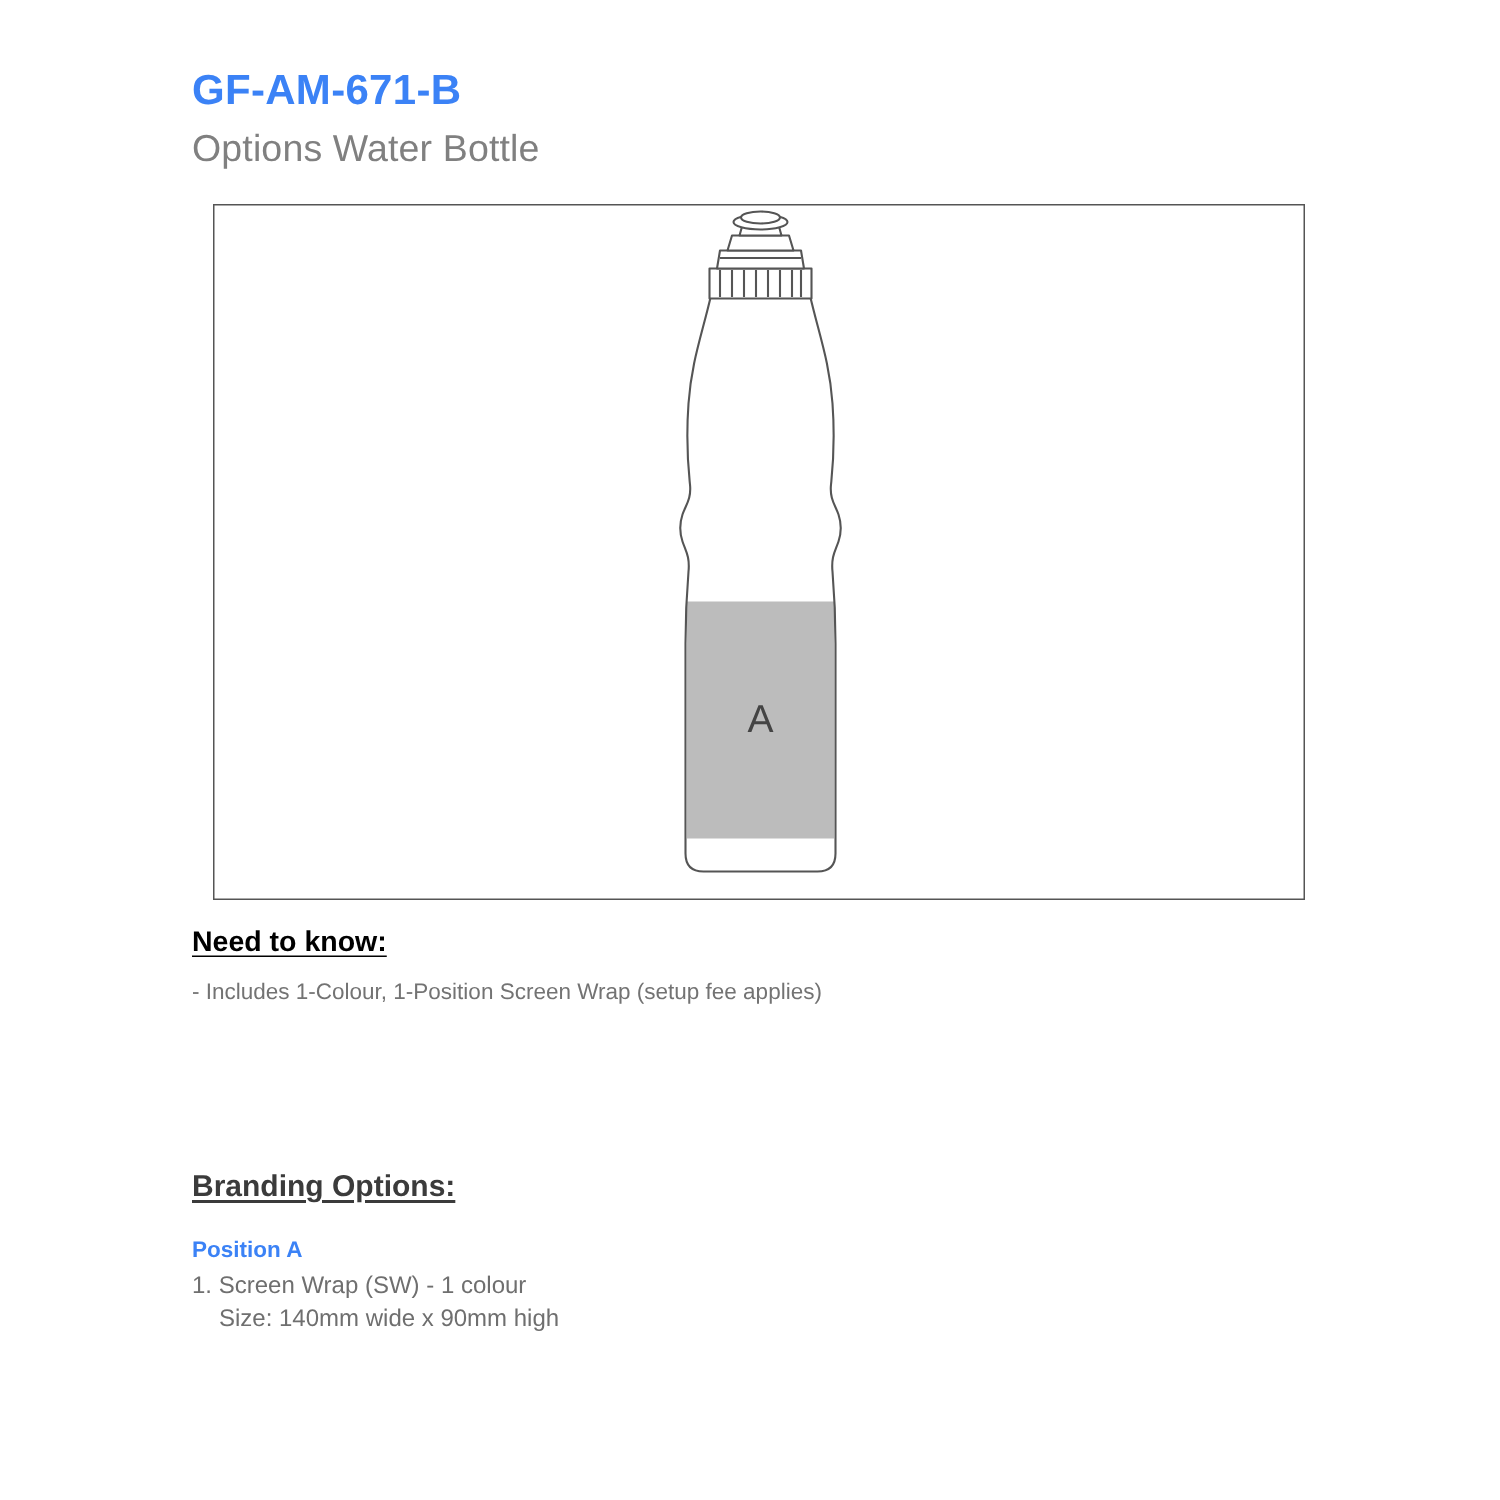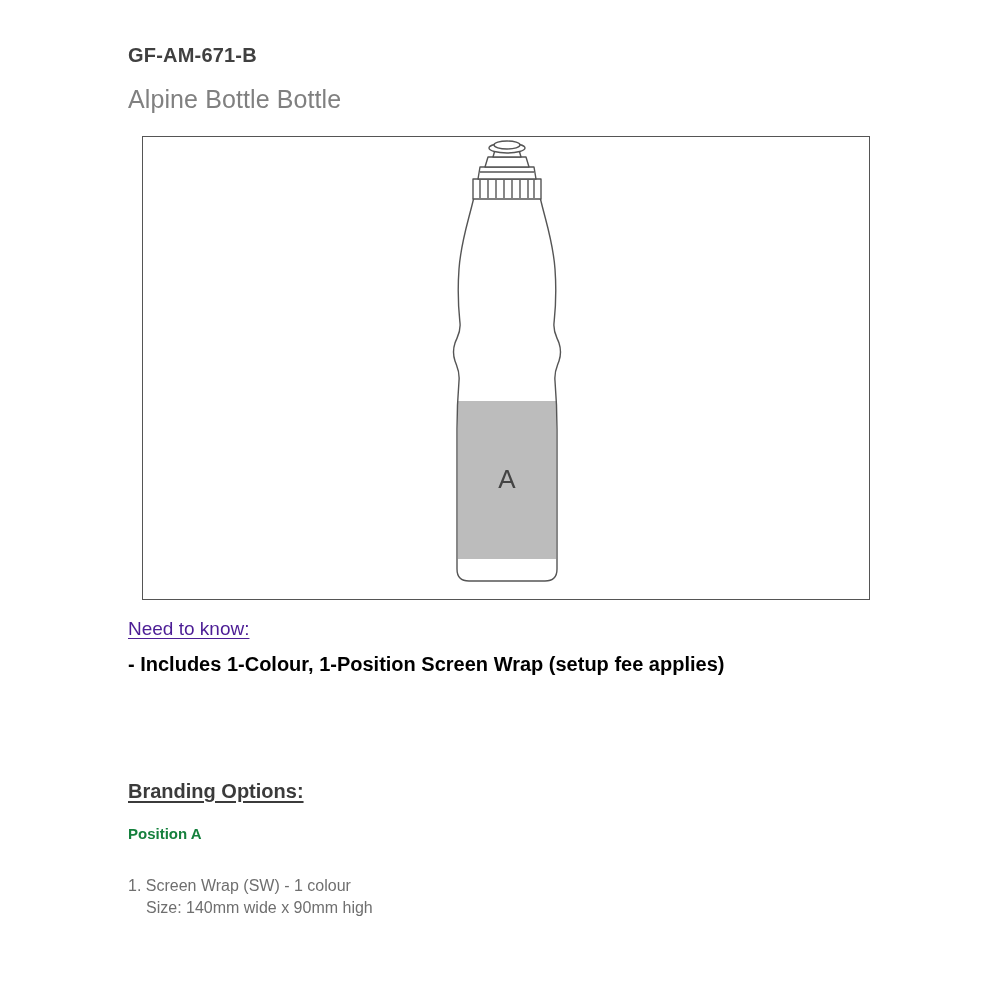--- a/index.html
+++ b/index.html
@@ -18,23 +18,23 @@
     position: absolute;
     left: 0; top: 0;
     width: 1000px;
     height: 1000px;
     overflow: hidden;
   }
   .sku {
     position: absolute;
     left: 128px;
     top: 44px;
-    font-size: 20px;
+    font-size: 28px;
     font-weight: bold;
-    color: #404040;
+    color: #3b82f6;
     letter-spacing: 0.2px;
   }
   .product-name {
     position: absolute;
     left: 128px;
     top: 85px;
     font-size: 25px;
     font-weight: normal;
     color: #808080;
     letter-spacing: 0.1px;
@@ -53,71 +53,70 @@
     position: absolute;
     left: 0; top: 0;
     width: 100%;
     height: 100%;
   }
   .need-heading {
     position: absolute;
     left: 128px;
     top: 618px;
     font-size: 19px;
-    font-weight: normal;
-    color: #4c1d95;
+    font-weight: bold;
+    color: #000000;
     text-decoration: underline;
     text-underline-offset: 3px;
   }
   .need-line {
     position: absolute;
     left: 128px;
     top: 653px;
-    font-size: 20px;
-    color: #000000;
-    font-weight: bold;
+    font-size: 15px;
+    color: #737373;
   }
   .branding-heading {
     position: absolute;
     left: 128px;
     top: 780px;
     font-size: 20px;
     font-weight: bold;
     color: #3b3b3b;
     text-decoration: underline;
     text-underline-offset: 3px;
     text-align: center;
   }
   .position-label {
     position: absolute;
     left: 128px;
     top: 825px;
     font-size: 15px;
     font-weight: bold;
-    color: #15803d;
+    color: #3b82f6;
   }
   .opt {
     position: absolute;
     left: 128px;
     font-size: 16px;
     color: #6f6f6f;
     line-height: 22px;
   }
   .opt .opt-title { display: block; }
   .opt .opt-size { display: block; padding-left: 18px; text-align: center; }
-  .opt-1 { top: 847px; margin-top: 28px; }
+  .opt-1 { top: 847px; }
   .opt-2 { top: 909px; }
 </style>
 </head>
 <body>
 
 <div class="page">
 
   <div class="sku">GF-AM-671-B</div>
-  <div class="product-name">Alpine Bottle Bottle</div>
+  <div class="product-name">Options Water Bottle</div>
 
   <div class="image-frame">
     <div class="bottle-wrap">
       <svg viewBox="0 0 728 464" width="728" height="464" xmlns="http://www.w3.org/2000/svg">
         <g fill="none" stroke="#555555" stroke-width="1.4" stroke-linejoin="round">
 
           <rect x="315" y="264" width="98" height="158" fill="#bcbcbc" stroke="none"></rect>
 
           <path d="M331 60
                    C 325 86, 318 104, 316 132

